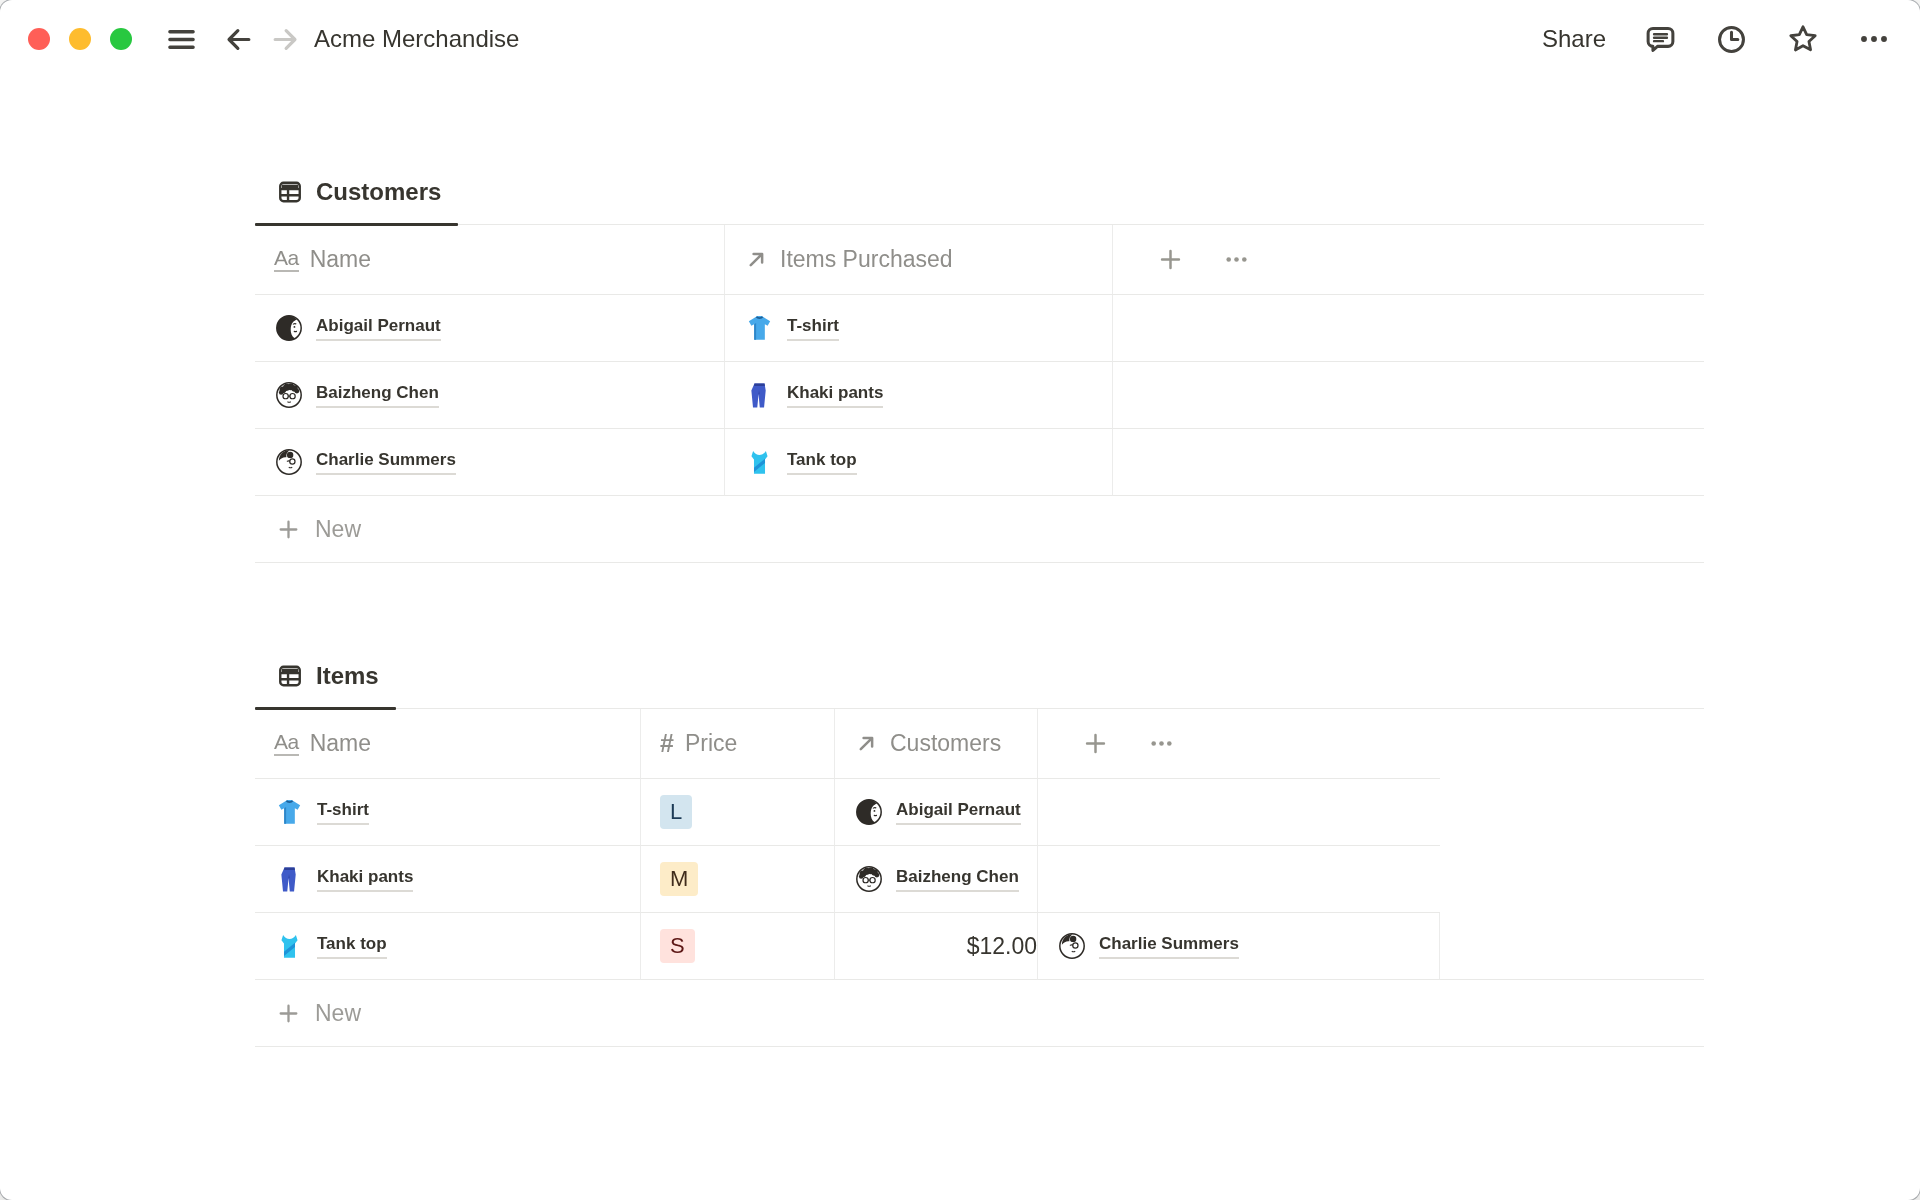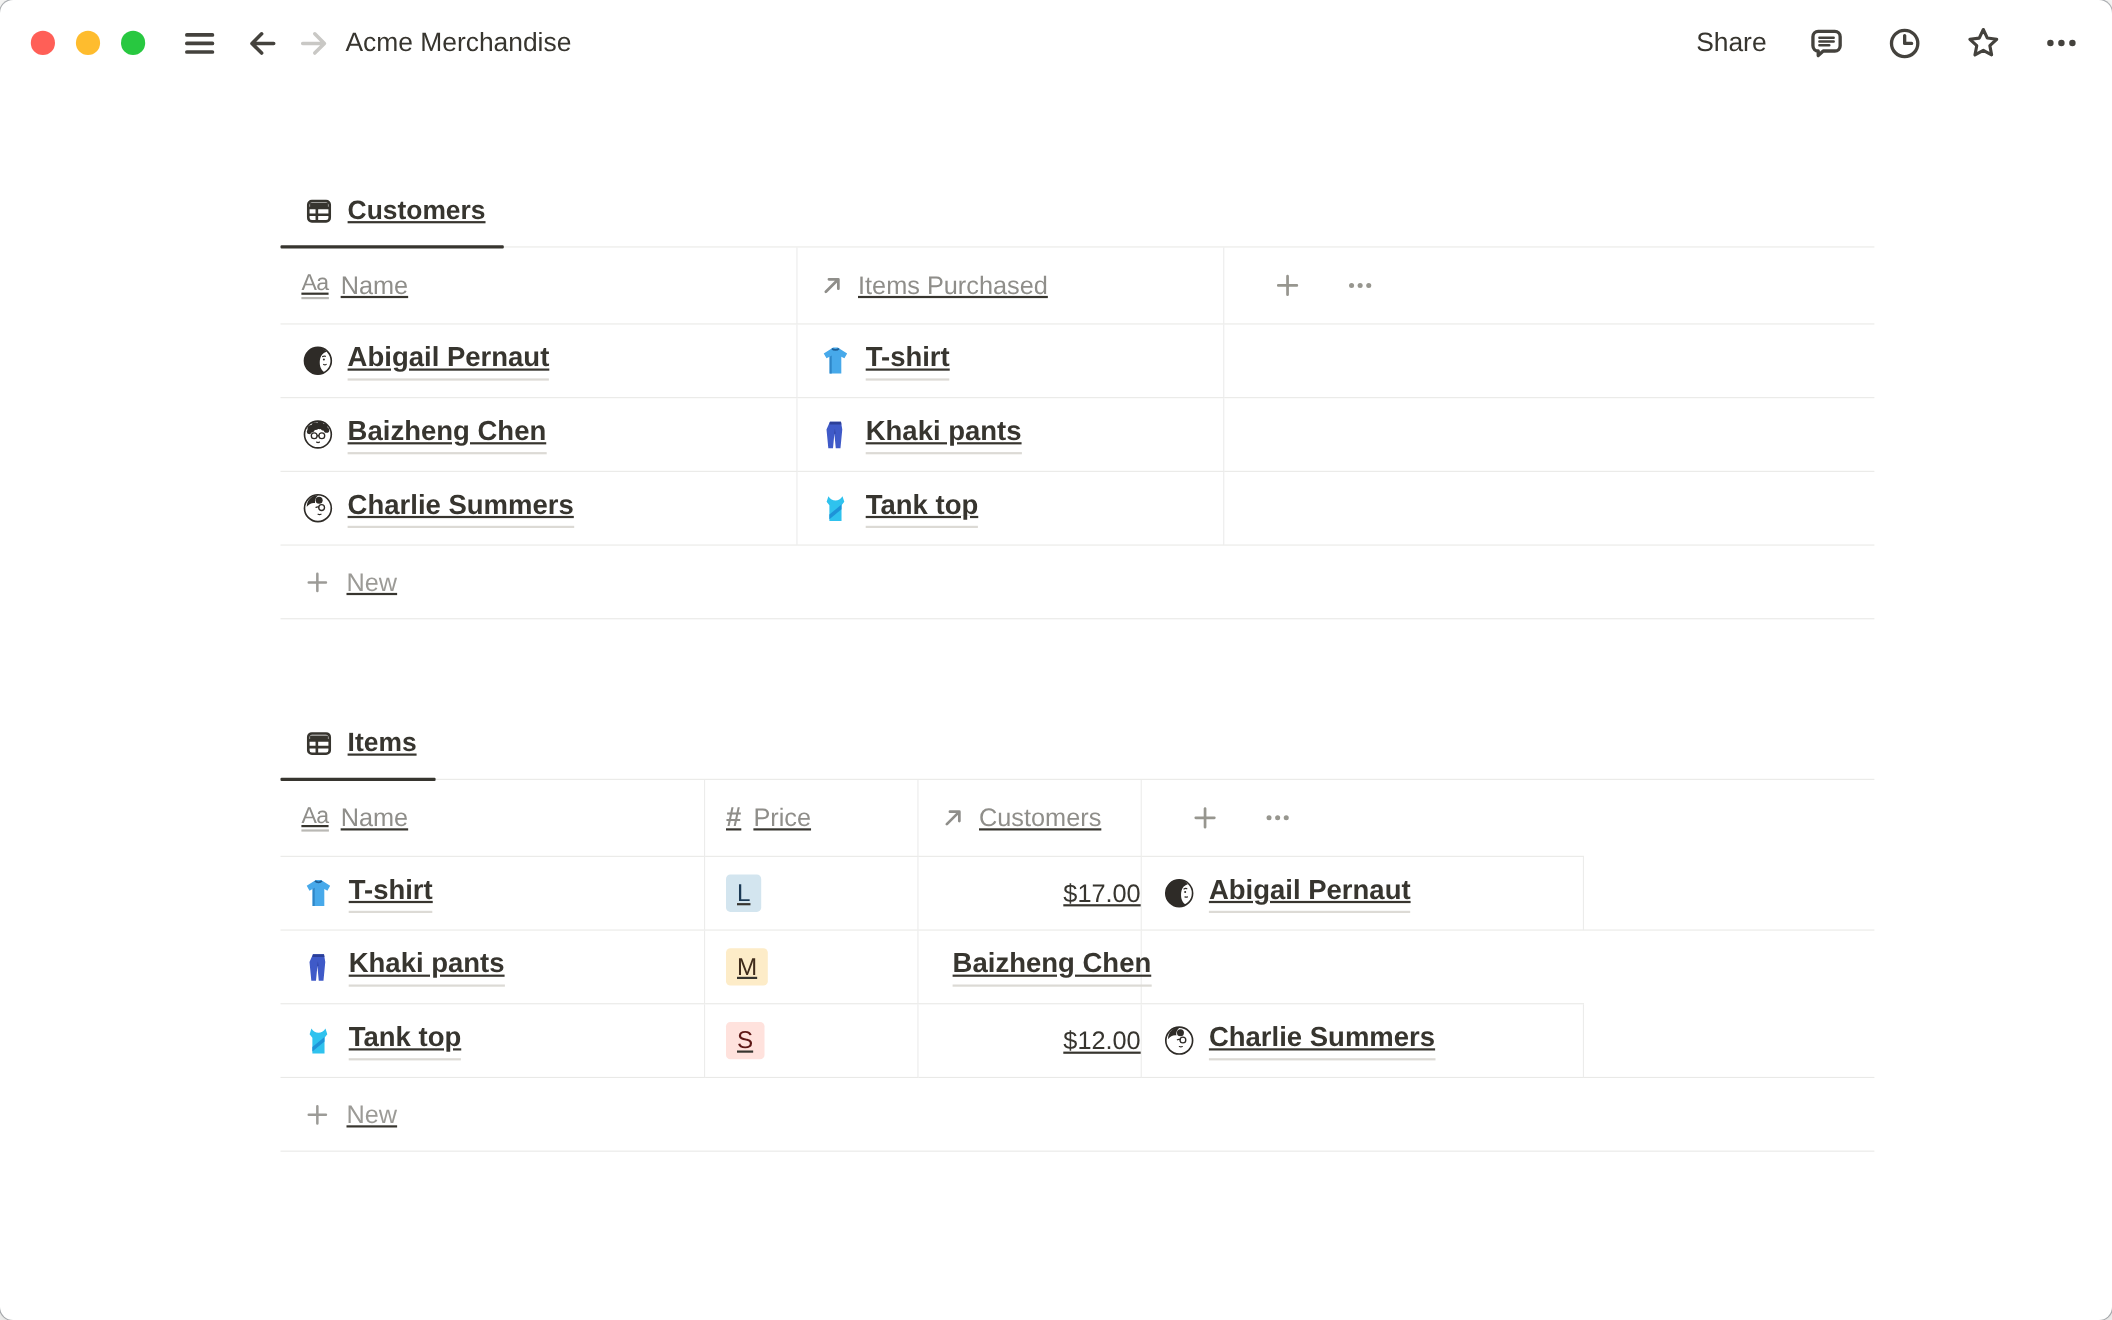--- a/index.html
+++ b/index.html
@@ -23,37 +23,37 @@
   .lights{display:flex; gap:19px; align-items:center;}
   .light{width:22px; height:22px; border-radius:50%;}
   .icon-btn{display:flex; align-items:center; justify-content:center; background:none; border:none; cursor:pointer; color:#44423d;}
   .burger{margin-left:34px;}
   .nav-back{margin-left:26px;}
   .nav-fwd{margin-left:16px; color:#c9c8c5;}
   .doc-title{margin-left:13px; font-size:24px; font-weight:500; color:var(--ink);}
   .topbar-right{margin-left:auto; display:flex; align-items:center; gap:38px;}
   .share-btn{font-size:24px; color:var(--ink); background:none; border:none; cursor:pointer; font-family:Liberation Sans, sans-serif;}
   
-  .content{margin-left:255px; width:1449px;text-decoration:underline;}
+  .content{margin-left:255px; width:1449px;}
   .tabstrip{display:flex; border-bottom:1px solid var(--divider);}
   .tabstrip.first{margin-top:82px;}
   .tabstrip.second{margin-top:81px;text-align:right;}
   .view-tab{display:flex; align-items:center; gap:13px; height:64px; padding:0 17px 0 22px;
     position:relative; font-size:24px; font-weight:600; color:var(--ink); cursor:pointer;}
   .view-tab::after{content:""; position:absolute; left:0; right:0; bottom:-2px; height:3px; background:var(--ink); border-radius:1px;}
   .grid{display:grid;}
   .customers-grid{grid-template-columns:470px 388px 591px;}
   .items-grid{grid-template-columns:386px 194px 203px 402px 264px;}
   .cell{display:flex; align-items:center; gap:12px; padding:0 0 0 19px; border-bottom:1px solid var(--divider); min-width:0;}
   .v{border-right:1px solid var(--vline);}
   .thead .cell{height:70px;}
   .trow .cell{height:67px;}
   .hcell{color:var(--muted); font-size:23px; gap:11px;}
   .hplus{display:flex; align-items:center; padding-left:44px; gap:40px; border-bottom:1px solid var(--divider); color:#97968f;}
-  .page-link{font-size:25px; font-weight:600; color:var(--ink); white-space:nowrap;
+  .page-link{font-size:17px; font-weight:600; color:var(--ink); white-space:nowrap;
     border-bottom:2px solid var(--link-underline); padding-bottom:2px; cursor:pointer; line-height:1.25;}
   .price-val{font-size:23px; color:var(--ink); width:100%; text-align:right;}
   .badge{font-size:22px; padding:3px 10px; border-radius:4px; line-height:1.3; font-weight:400;}
   .badge[data-color="blue"]{background:#d3e5ef; color:#1c3a55;}
   .badge[data-color="yellow"]{background:#fdecc8; color:#402c1b;}
   .badge[data-color="red"]{background:#ffe2dd; color:#5d1715;}
   .newrow{height:67px; display:flex; align-items:center; gap:14px; padding-left:21px;
     border-bottom:1px solid var(--divider); color:var(--faint); font-size:23px; cursor:pointer;}
   
   .aa-glyph{font-size:21px; color:var(--muted); border-bottom:2px solid #b9b8b4; line-height:1.05; font-weight:500; letter-spacing:-.5px;}
@@ -335,23 +335,20 @@
       <div class="cell v">
         <svg width="31" height="31">
             <use href="#i-tshirt"></use>
           </svg>
         <span class="page-link">T-shirt</span>
       </div>
       <div class="cell v">
         <span class="badge" data-color="blue">L</span>
       </div>
       <div class="cell v">
-        <span class="price-val">$17.00</span>
-      </div>
-      <div class="cell v">
         <svg width="30" height="30">
             <use href="#i-av-abigail"></use>
           </svg>
         <span class="page-link">Abigail Pernaut</span>
       </div>
       <div class="cell"></div>
     </div>
 
     <div class="grid items-grid trow">
       <div class="cell v">

